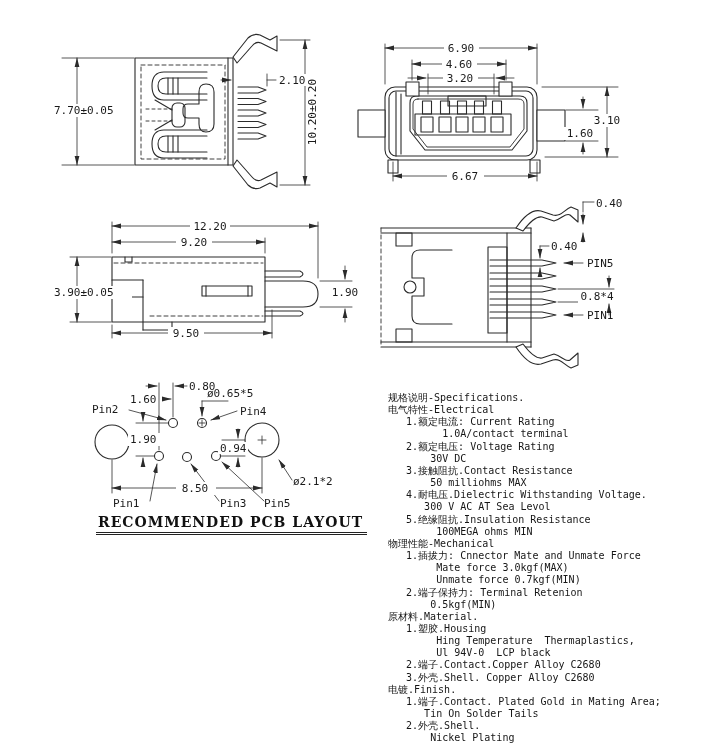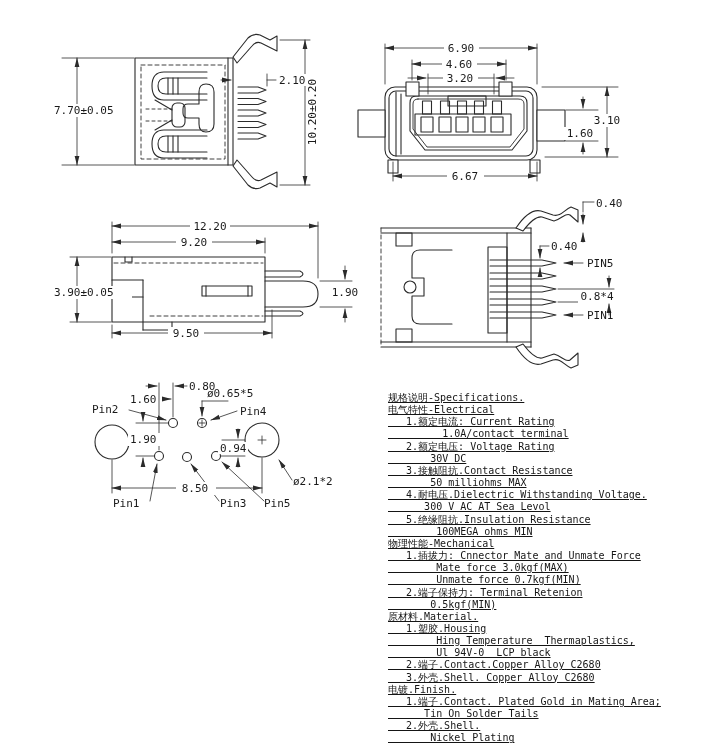--- a/index.html
+++ b/index.html
@@ -1,21 +1,21 @@
 <!DOCTYPE html>
 <html><head>
 <meta charset="utf-8">
 <style>
   html,body{margin:0;padding:0;background:#fff;}
   #sheet{position:relative;width:705px;height:746px;background:#ffffff;overflow:hidden;
          font-family:"DejaVu Sans Mono","Liberation Mono",monospace;color:#1a1a1a;}
   #cad{position:absolute;left:0;top:0;}
   svg text{font-family:"DejaVu Sans Mono","Liberation Mono",monospace;font-size:11px;fill:#1a1a1a;}
   #specs{position:absolute;left:388px;top:392px;width:312px;
-         font-size:10px;line-height:12.15px;white-space:pre;color:#151515;text-decoration:underline;}
+         font-size:10px;line-height:12.15px;white-space:pre;color:#151515;}
   .spec-line{white-space:pre;}
   #pcb-title{position:absolute;left:96px;top:514px;
              font-family:"DejaVu Serif","Liberation Serif",serif;font-size:14px;font-weight:600;
              letter-spacing:1px;color:#111;border-bottom:3px double #222;padding:0 4px 2px 2px;}
 </style>
 </head>
 <body>
 
 <div id="sheet">
 
@@ -303,16 +303,17 @@
   <text x="195" y="492" text-anchor="middle">8.50</text>
   <text x="207" y="397">ø0.65*5</text>
   <text x="293" y="485">ø2.1*2</text>
   <text x="92" y="413">Pin2</text>
   <text x="240" y="415">Pin4</text>
   <text x="113" y="507">Pin1</text>
   <text x="220" y="507">Pin3</text>
   <text x="264" y="507">Pin5</text>
 </svg>
 
+<div id="pcb-title">RECOMMENDED PCB LAYOUT</div>
 
 <div id="specs"><div class="spec-line">规格说明-Specifications.</div><div class="spec-line">电气特性-Electrical</div><div class="spec-line">   1.额定电流: Current Rating</div><div class="spec-line">         1.0A/contact terminal</div><div class="spec-line">   2.额定电压: Voltage Rating</div><div class="spec-line">       30V DC</div><div class="spec-line">   3.接触阻抗.Contact Resistance</div><div class="spec-line">       50 milliohms MAX</div><div class="spec-line">   4.耐电压.Dielectric Withstanding Voltage.</div><div class="spec-line">      300 V AC AT Sea Levol</div><div class="spec-line">   5.绝缘阻抗.Insulation Resistance</div><div class="spec-line">        100MEGA ohms MIN</div><div class="spec-line">物理性能-Mechanical</div><div class="spec-line">   1.插拔力: Cnnector Mate and Unmate Force</div><div class="spec-line">        Mate force 3.0kgf(MAX)</div><div class="spec-line">        Unmate force 0.7kgf(MIN)</div><div class="spec-line">   2.端子保持力: Terminal Retenion</div><div class="spec-line">       0.5kgf(MIN)</div><div class="spec-line">原材料.Material.</div><div class="spec-line">   1.塑胶.Housing</div><div class="spec-line">        Hing Temperature  Thermaplastics,</div><div class="spec-line">        Ul 94V-0  LCP black</div><div class="spec-line">   2.端子.Contact.Copper Alloy C2680</div><div class="spec-line">   3.外壳.Shell. Copper Alloy C2680</div><div class="spec-line">电镀.Finish.</div><div class="spec-line">   1.端子.Contact. Plated Gold in Mating Area;</div><div class="spec-line">      Tin On Solder Tails</div><div class="spec-line">   2.外壳.Shell.</div><div class="spec-line">       Nickel Plating</div></div>
 
 </div>
 
 </body></html>

